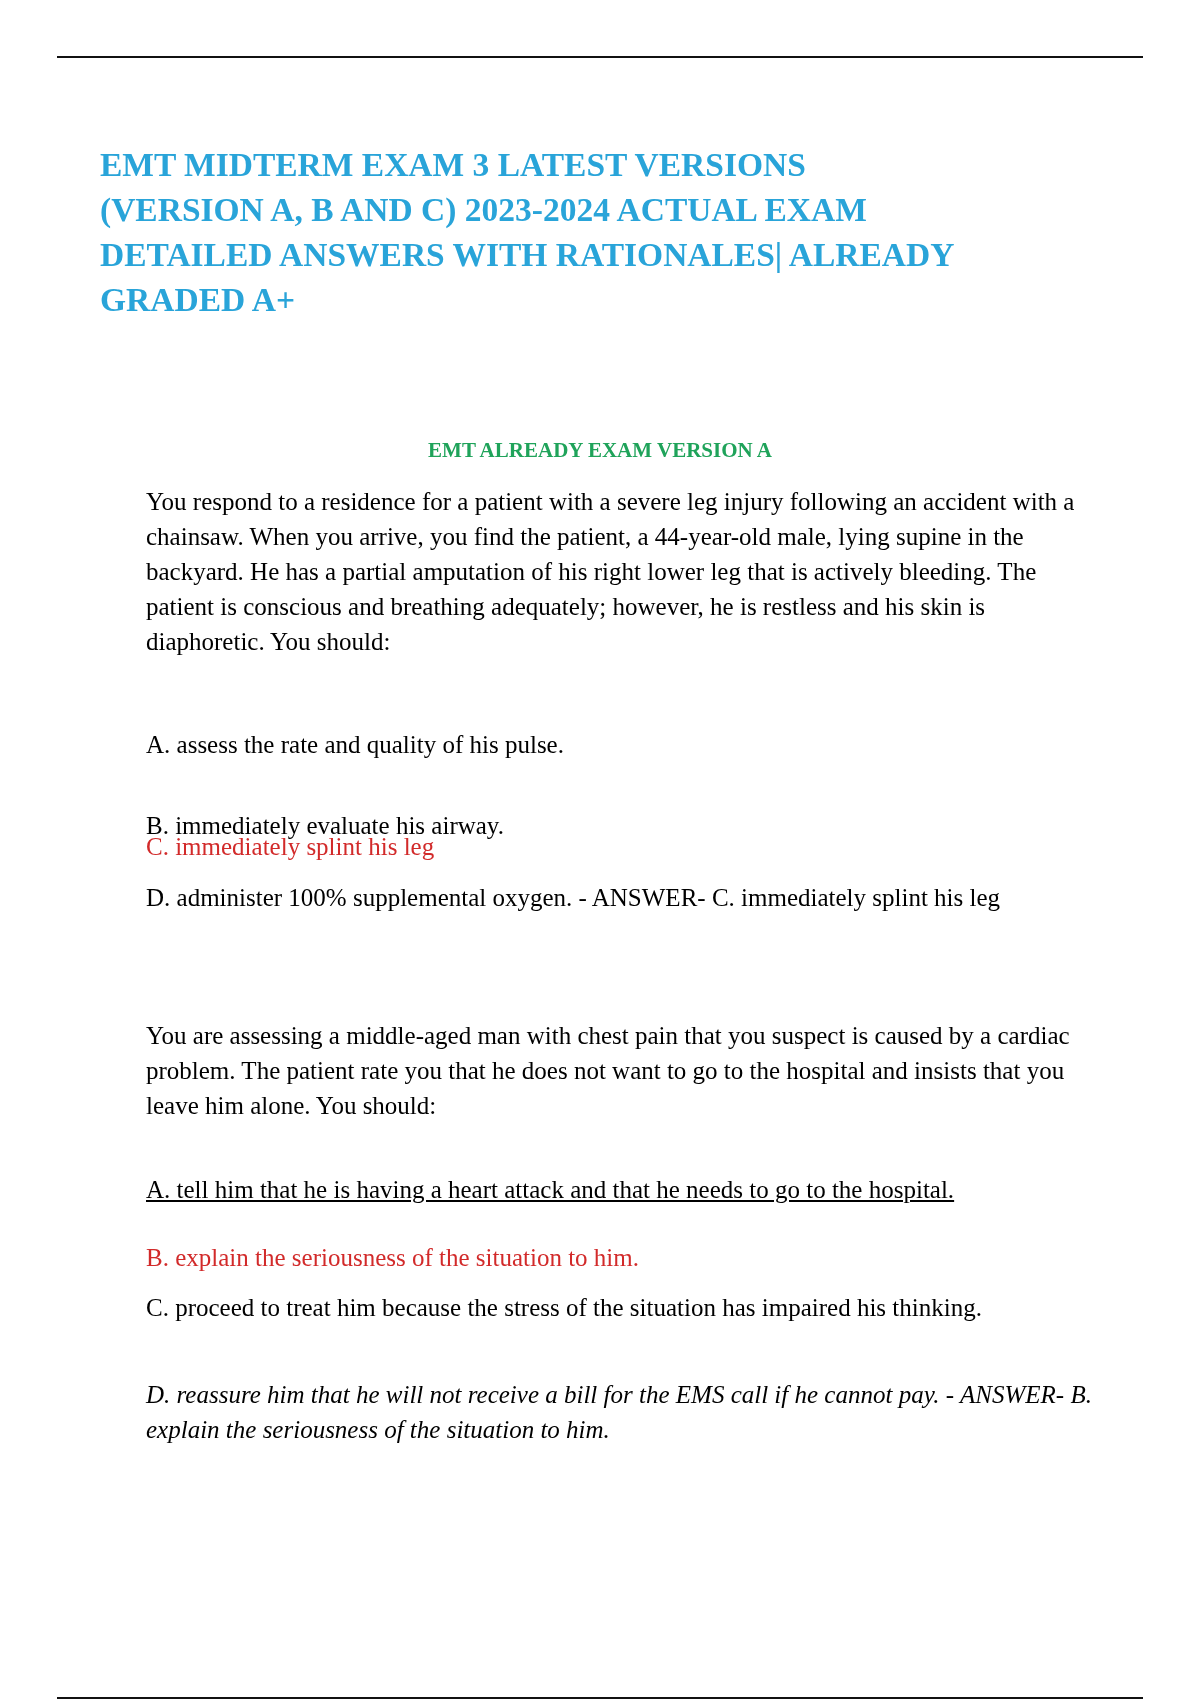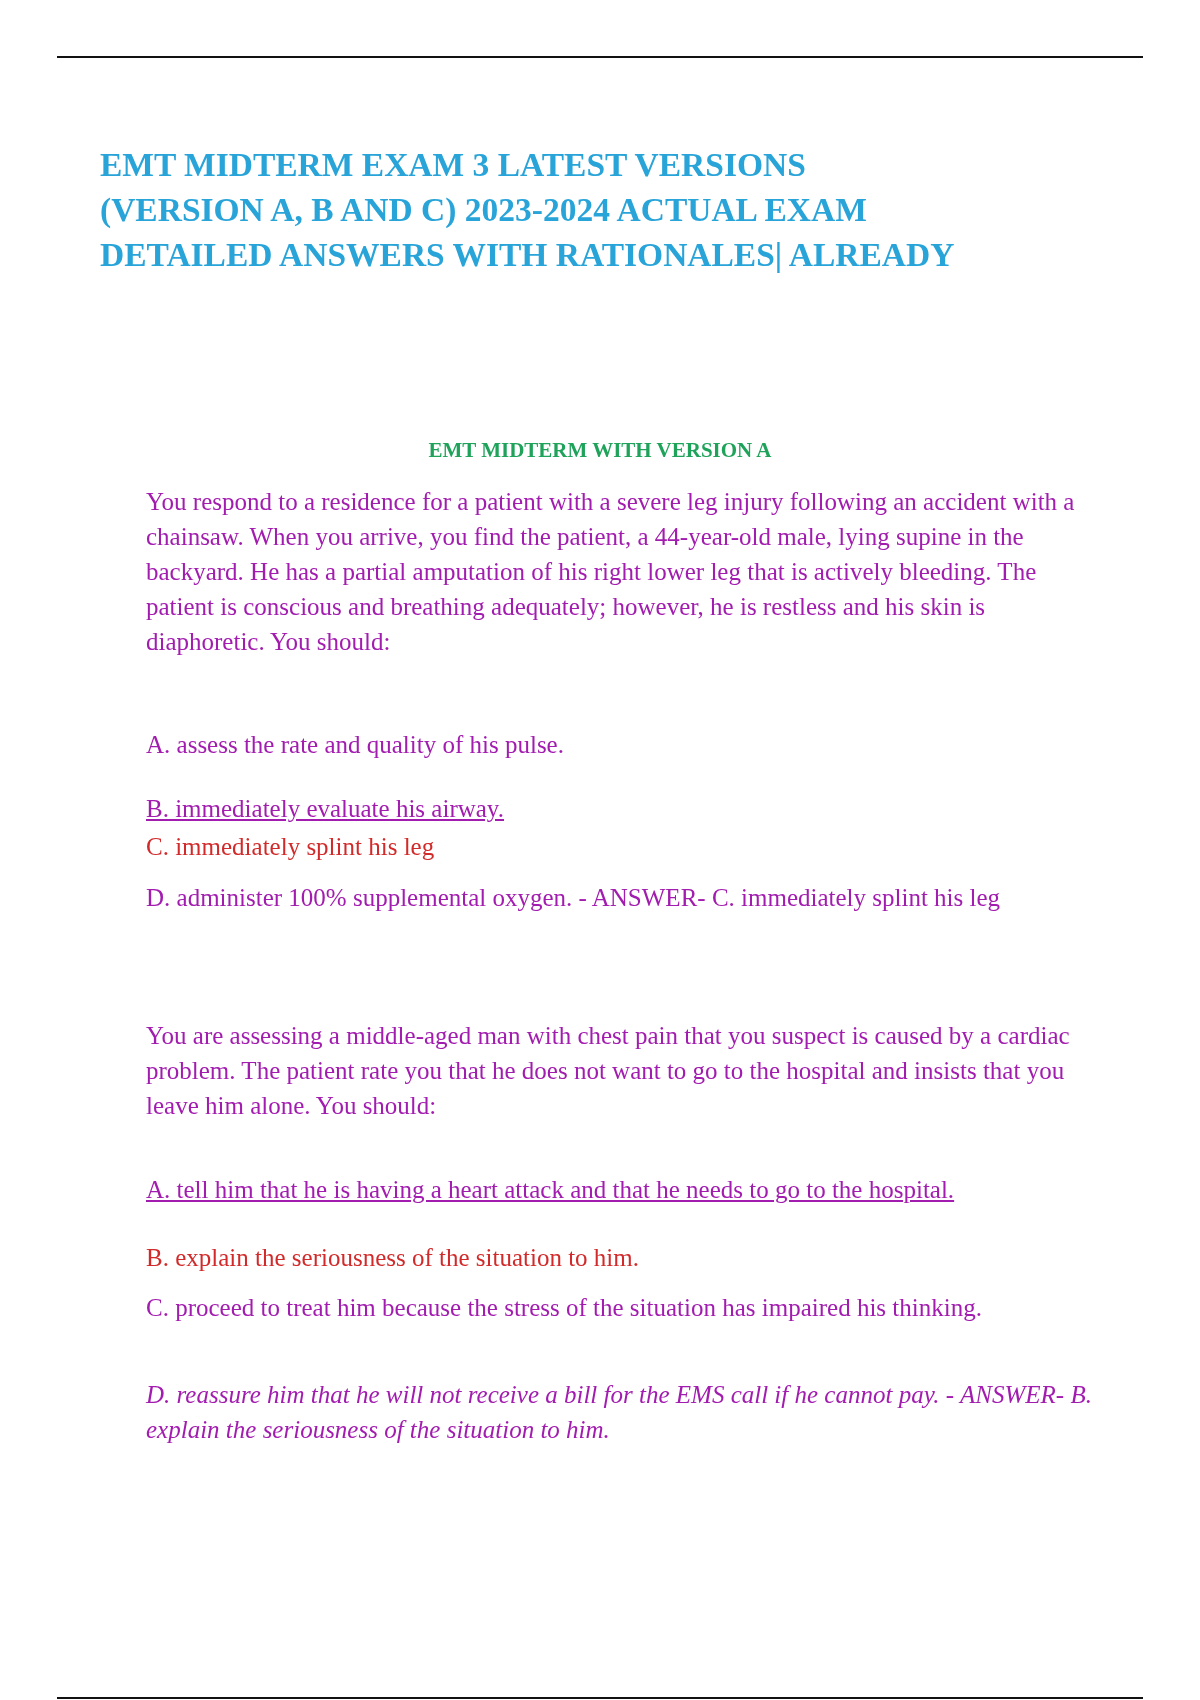--- a/index.html
+++ b/index.html
@@ -50,48 +50,49 @@
       margin: 0;
     }
 
     .para {
       position: absolute;
       left: 146px;
       width: 950px;
       font-size: 25px;
       line-height: 35px;
       margin: 0;
-      color: #a21caf;
+      color: #000000;
     }
     .correct { color: #d22a2a; }
 
     #q1-stem  { top: 484px; }
     #q1-opt-a { top: 727px; }
-    #q1-opt-b { top: 791px; text-decoration: underline; }
+    #q1-opt-b { top: 808px; }
     #q1-opt-c { top: 829px; }
     #q1-opt-d { top: 880px; }
 
     #q2-stem  { top: 1018px; }
     #q2-opt-a { top: 1172px; text-decoration: underline; }
     #q2-opt-b { top: 1240px; }
     #q2-opt-c { top: 1290px; }
     #q2-opt-d { top: 1377px; font-style: italic; }
   </style>
 </head>
 <body>
 
 <div class="rule rule-top"></div>
 
 <h1 class="doc-title">
   <span>EMT MIDTERM EXAM 3 LATEST VERSIONS</span>
   <span>(VERSION A, B AND C) 2023-2024 ACTUAL EXAM</span>
   <span>DETAILED ANSWERS WITH RATIONALES| ALREADY</span>
+  <span>GRADED A+</span>
 </h1>
 
-<h2 class="section-heading">EMT MIDTERM WITH VERSION A</h2>
+<h2 class="section-heading">EMT ALREADY EXAM VERSION A</h2>
 
 <p class="para" id="q1-stem">You respond to a residence for a patient with a severe leg injury following an accident with a chainsaw. When you arrive, you find the patient, a 44-year-old male, lying supine in the backyard. He has a partial amputation of his right lower leg that is actively bleeding. The patient is conscious and breathing adequately; however, he is restless and his skin is diaphoretic. You should:</p>
 <p class="para" id="q1-opt-a">A. assess the rate and quality of his pulse.</p>
 <p class="para" id="q1-opt-b">B. immediately evaluate his airway.</p>
 <p class="para correct" id="q1-opt-c">C. immediately splint his leg</p>
 <p class="para" id="q1-opt-d">D. administer 100% supplemental oxygen. - ANSWER- C. immediately splint his leg</p>
 
 <p class="para" id="q2-stem">You are assessing a middle-aged man with chest pain that you suspect is caused by a cardiac problem. The patient rate you that he does not want to go to the hospital and insists that you leave him alone. You should:</p>
 <p class="para" id="q2-opt-a">A. tell him that he is having a heart attack and that he needs to go to the hospital.</p>
 <p class="para correct" id="q2-opt-b">B. explain the seriousness of the situation to him.</p>

